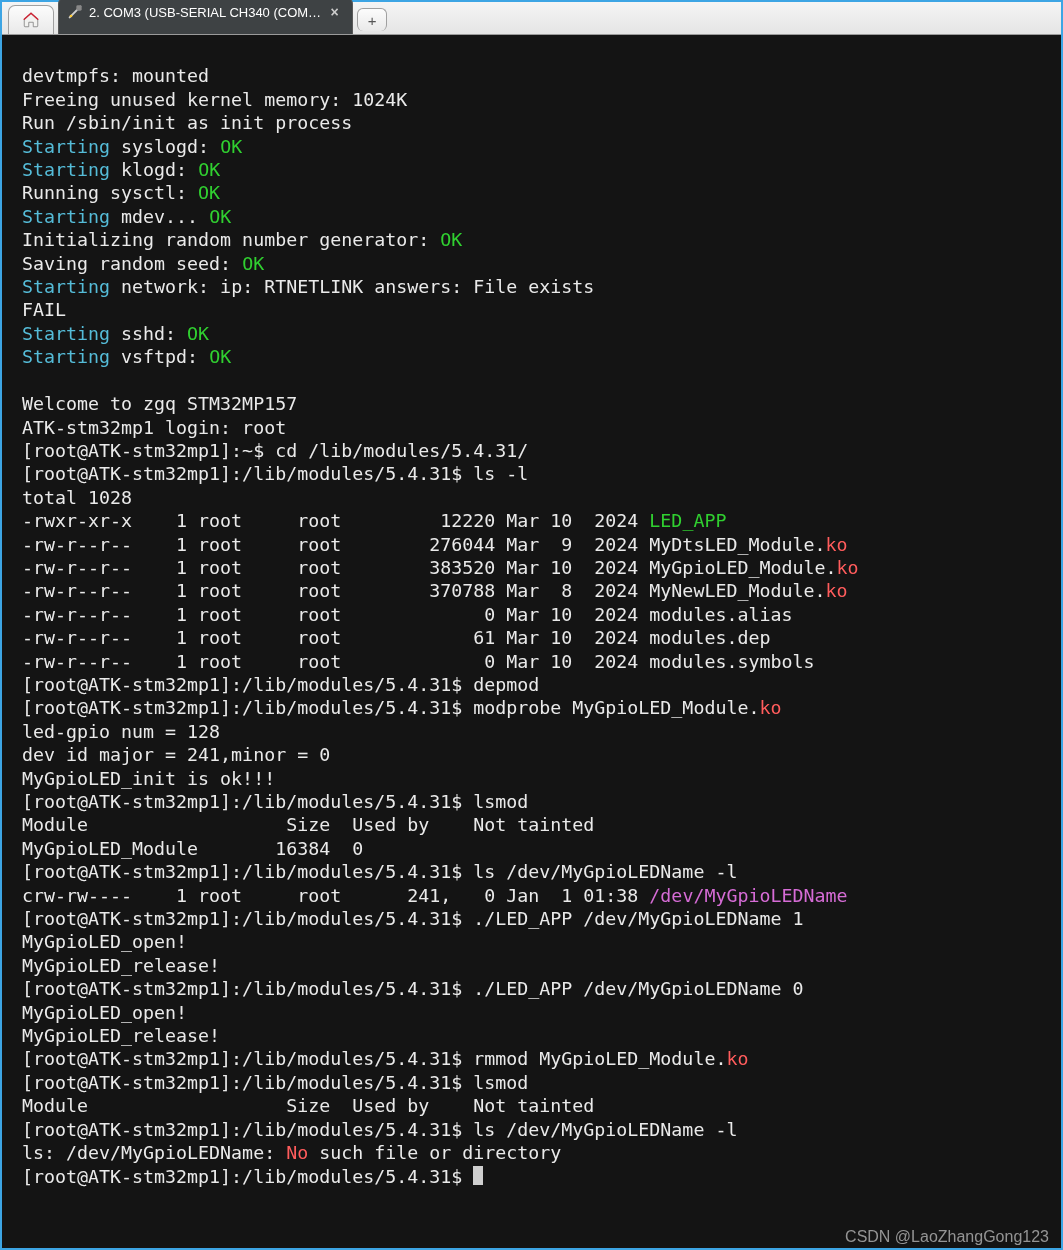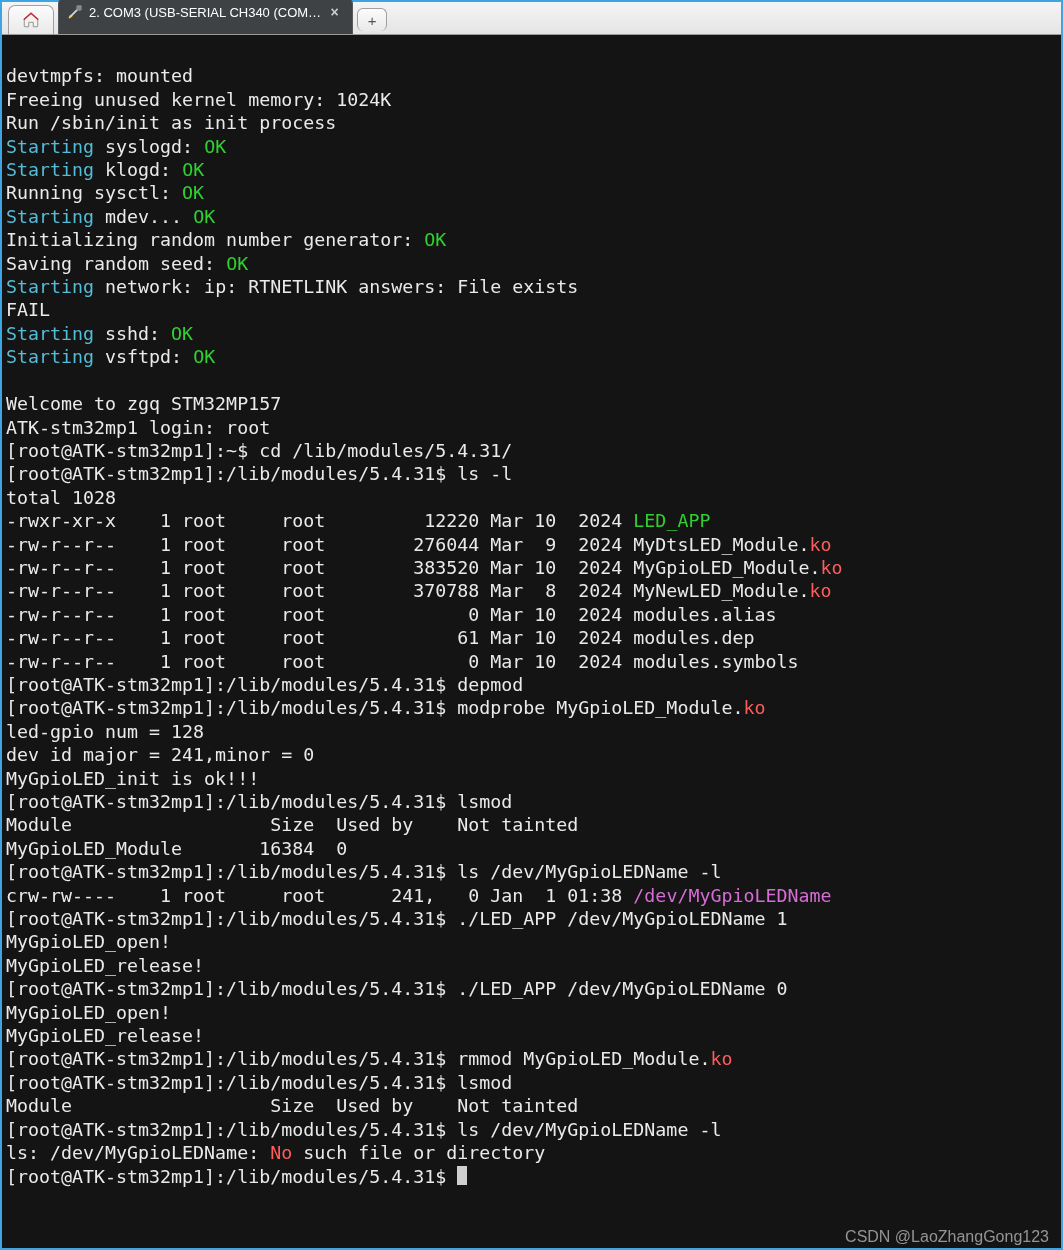--- a/index.html
+++ b/index.html
@@ -5,21 +5,21 @@
 html,body{margin:0;padding:0;background:#141414;width:1063px;height:1250px;overflow:hidden;font-family:"DejaVu Sans Mono","Ubuntu Mono","Consolas","Monaco",monospace}
 .tabbar{display:flex;align-items:flex-end;height:32px;background:linear-gradient(#f5f5f5,#e5e5e5);border-bottom:1px solid #9b9b9b;padding-left:6px;gap:4px}
 .tab{display:flex;align-items:center;height:28px;padding:0 10px 8px 8px;border:1px solid #a0a0a0;border-bottom:none;border-top-left-radius:7px;border-top-right-radius:7px;font:13px "Segoe UI",Arial,sans-serif;gap:6px;background:linear-gradient(#fcfcfc,#e9e9e9);color:#222}
 .tab.home{width:44px;justify-content:center;padding:0}
 .tab.active{background:#3e4244;color:#fff;border-color:#585858}
 .tab.active .tab-close{color:#ccc}
 .tab-close{font-weight:bold;font-size:14px;color:#666;display:inline-flex;width:15px;height:15px;align-items:center;justify-content:center;border-radius:3px}
 .tab.add{width:28px;justify-content:center;border-radius:6px;height:22px;margin-bottom:3px;font-size:15px;color:#555;padding:0}
 .tab-label{max-width:240px;white-space:nowrap;overflow:hidden;text-overflow:ellipsis}
 .tab-icon svg{display:block}
-.terminal{padding:6px 4px 4px 4px;color:#eaeaea;font-size:18.3px;line-height:23.4px;white-space:pre;letter-spacing:0px}
+.terminal{padding:6px 4px 4px 20px;color:#eaeaea;font-size:18.3px;line-height:23.4px;white-space:pre;letter-spacing:0px}
 .g{color:#30d030}.c{color:#55bcd8}.r{color:#ff5c5c}.m{color:#d66cd6}
 .cursor{display:inline-block;width:10px;height:19px;background:#cfcfcf;vertical-align:-2px}
 .watermark{position:absolute;right:12px;bottom:2px;color:#b8b8b8;font:16px "Microsoft YaHei","Segoe UI",sans-serif;opacity:.78}
 .frame{position:relative;width:1059px;height:1246px;border:2px solid #3da5e4;box-sizing:content-box;background:#141414}
 </style>
 </head>
 <body>
 <div class="frame">
 
 <div class="tabbar">

